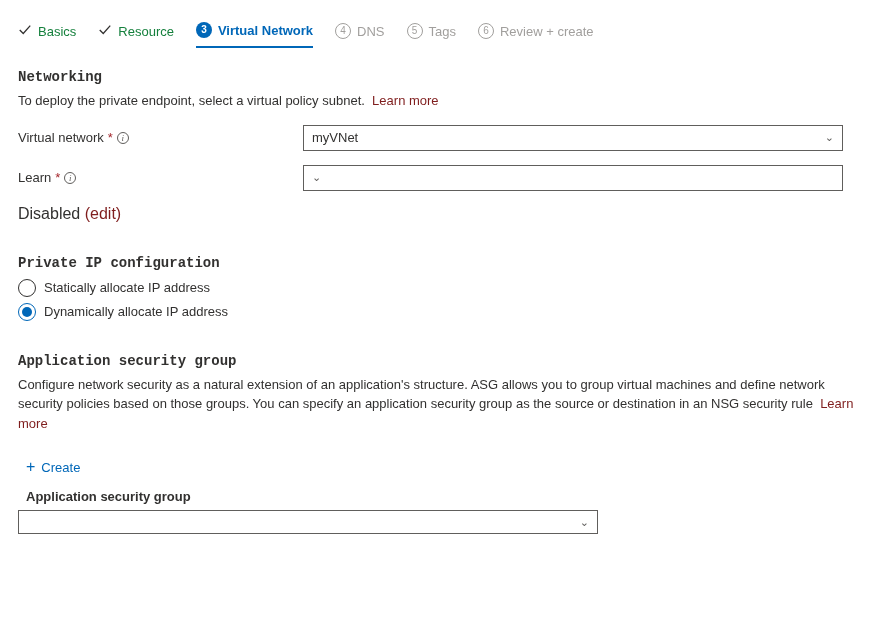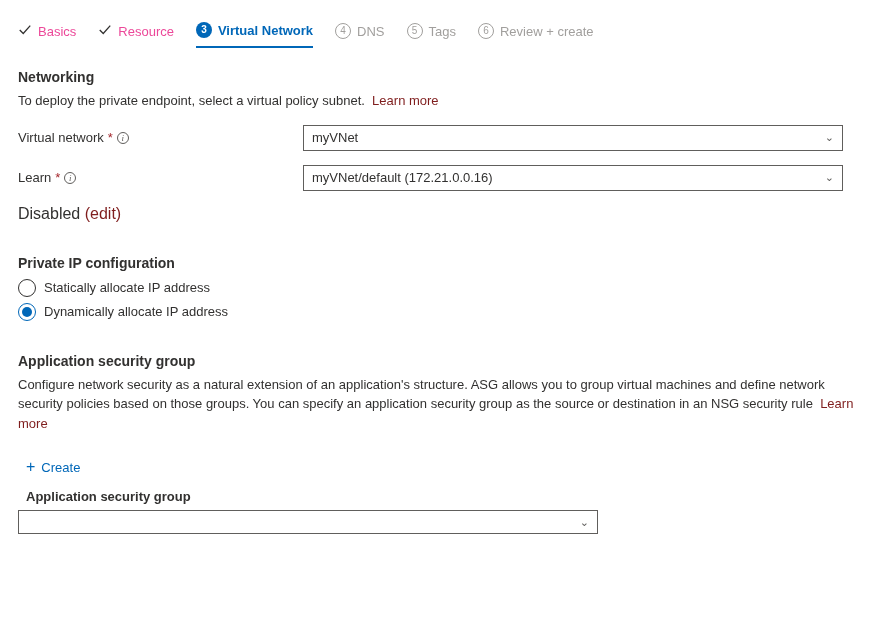--- a/index.html
+++ b/index.html
@@ -18,21 +18,21 @@
     align-items: center;
     border-bottom: 1px solid transparent;
     margin-bottom: 20px;
   }
   .tab {
     display: flex;
     align-items: center;
     gap: 6px;
     padding: 6px 0 8px 0;
     cursor: pointer;
-    color: #ec4899;
+    color: #15803d;
   }
   .tab.active {
     color: #0067b8;
     font-weight: 600;
     border-bottom: 2px solid #0067b8;
   }
   .tab.upcoming { color: #a19f9d; }
   .step-circle {
     width: 16px; height: 16px;
     border-radius: 50%;
@@ -49,20 +49,21 @@
   }
   .tab.upcoming .step-circle {
     border: 1px solid #a19f9d;
     color: #a19f9d;
     background: #fff;
   }
   h3.section {
     font-size: 14px;
     font-weight: 600;
     margin: 18px 0 6px 0;
+    font-family: Liberation Mono, monospace;
   }
   .desc {
     font-size: 13px;
     color: #323130;
     margin: 0 0 8px 0;
     line-height: 1.5;
   }
   .link { color: #7f1d1d; cursor: pointer; }
   .form-row {
     display: flex;
@@ -227,21 +228,20 @@
 </div>
 
 <div class="form-row">
   <div class="form-label">
     <span>Learn</span>
     <span class="req">*</span>
     <span class="info-icon">i</span>
   </div>
   <div class="form-control">
     <div class="select">
-      <span>myVNet/default (172.21.0.0.16)</span>
       <span class="chevron">⌄</span>
     </div>
   </div>
 </div>
 
 <div class="form-row">
   <div class="static-value">
     <span>Disabled</span>
     <span class="link">(edit)</span>
   </div>

